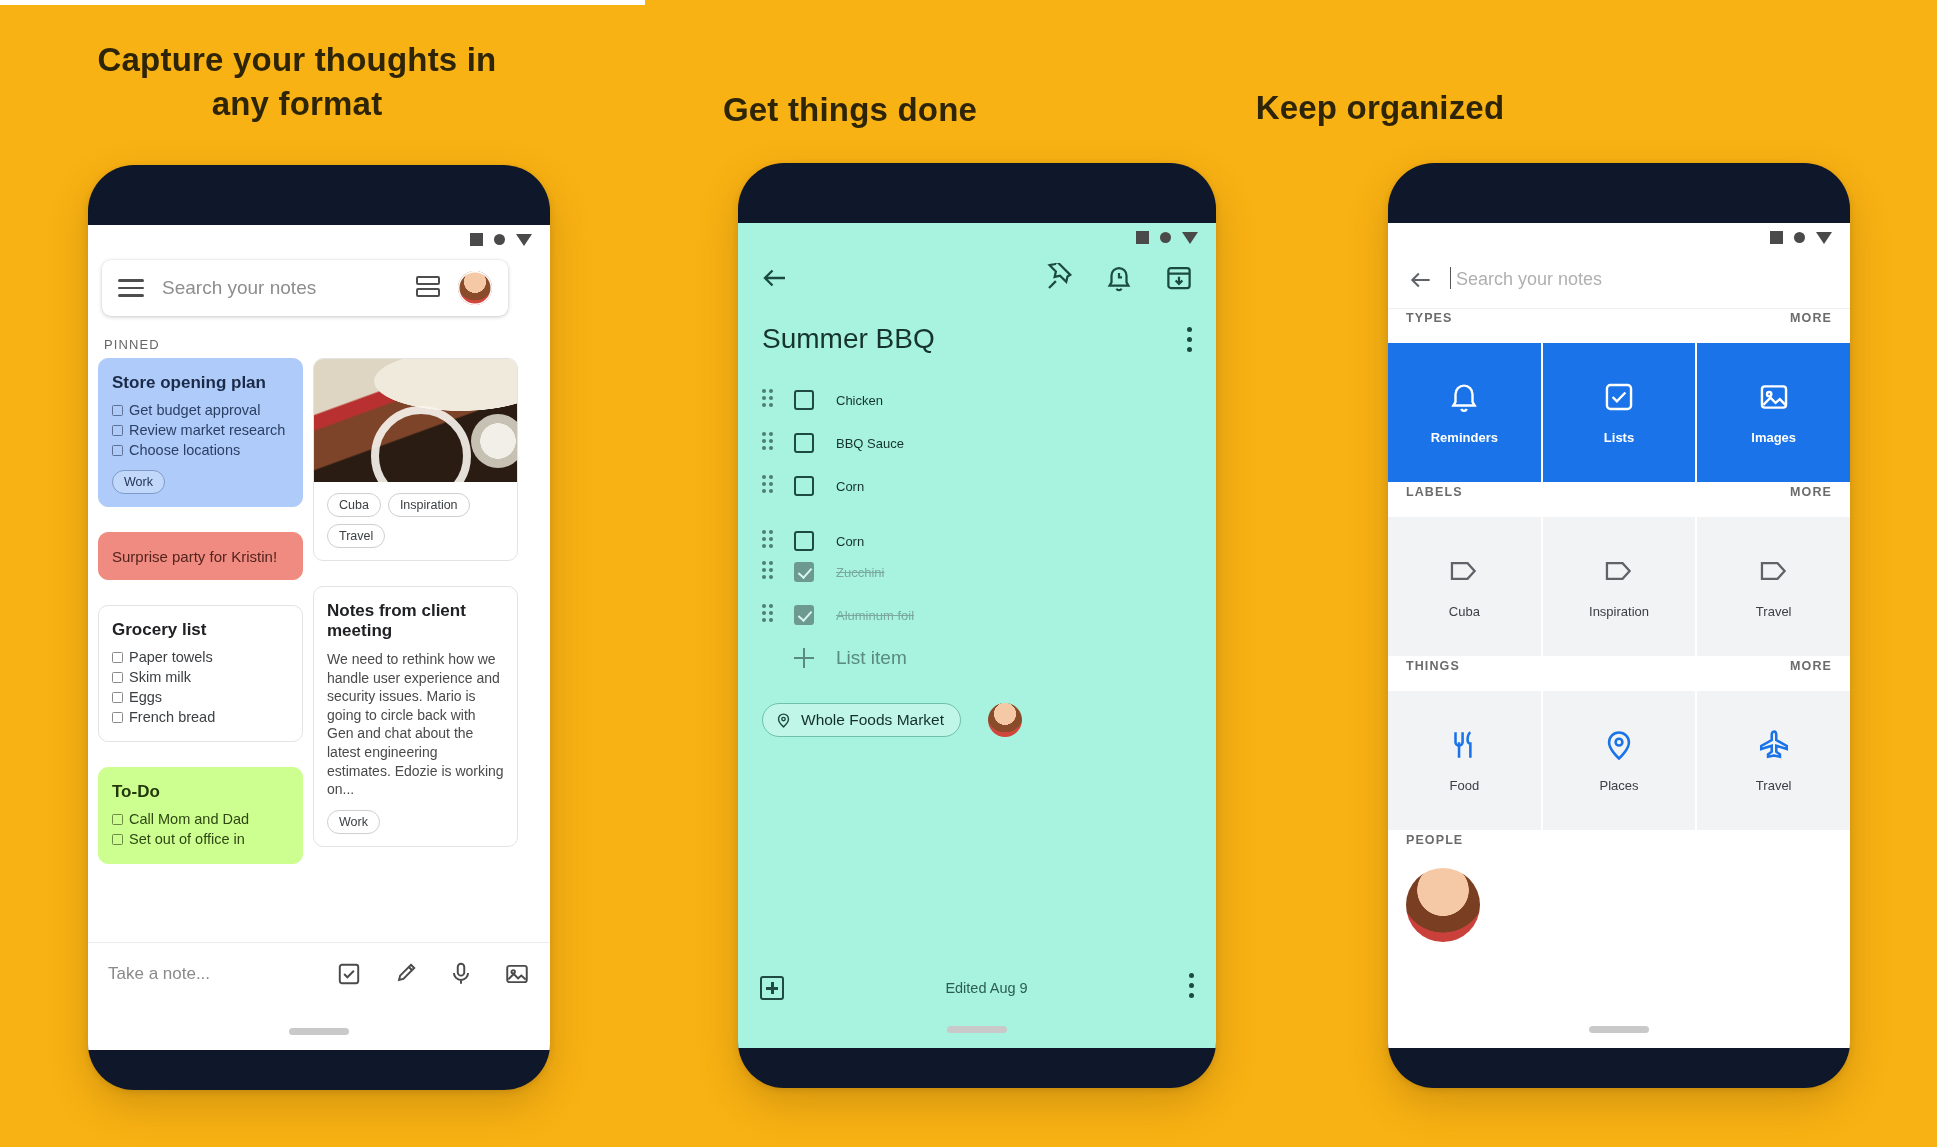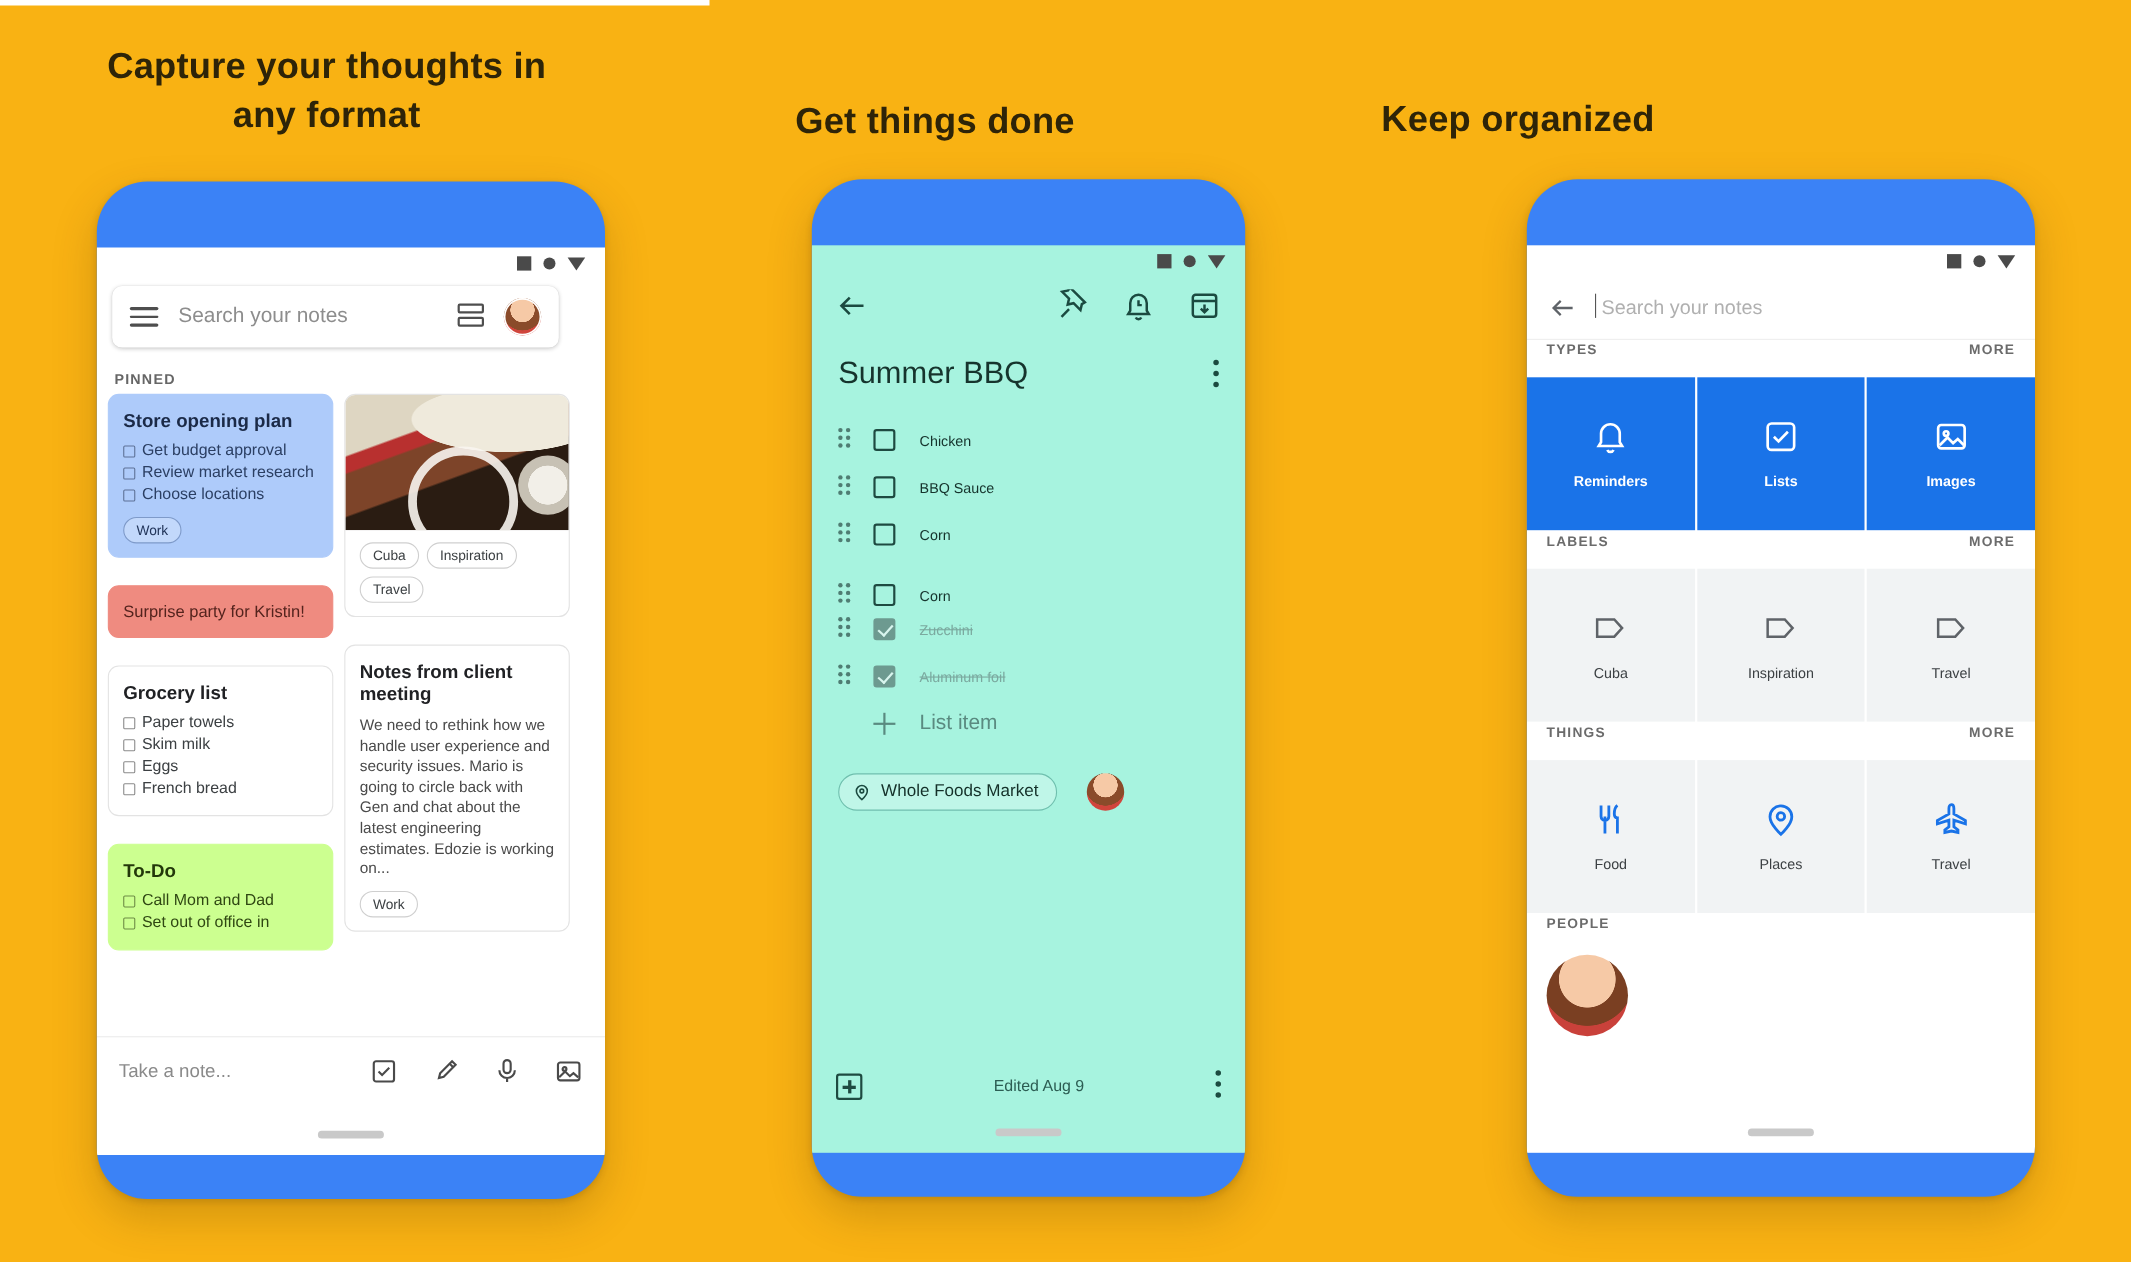--- a/index.html
+++ b/index.html
@@ -21,27 +21,27 @@
     line-height:1.32;
     letter-spacing:.2px;
   }
   #h1{left:72px;top:38px;width:450px;}
   #h2{left:640px;top:88px;width:420px;}
   #h3{left:1170px;top:86px;width:420px;}
 
   
   .phone{
     position:absolute;
-    background:#3b82f6;
+    background:#0f172a;
     border-radius:46px;
     box-shadow:0 16px 40px rgba(80,50,0,.22), 0 2px 6px rgba(80,50,0,.16);
     overflow:hidden;
   }
   #phone1{left:88px;top:165px;width:462px;height:925px;}
-  #phone2{left:738px;top:163px;width:394px;height:925px;}
+  #phone2{left:738px;top:163px;width:478px;height:925px;}
   #phone3{left:1388px;top:163px;width:462px;height:925px;}
 
   .screen{position:absolute;left:0;right:0;background:#fff;overflow:hidden;}
   .gesture-bar{
     position:absolute;bottom:15px;left:50%;transform:translateX(-50%);
     width:60px;height:7px;border-radius:4px;background:#c9c9c9;
   }
 
   
   .statusrow{
@@ -63,21 +63,21 @@
   .hamb i{display:block;height:2.6px;background:#4e4e4e;border-radius:2px;}
   .searchtext{flex:1;color:#8d8d8d;font-size:19px;}
   .viewtoggle{width:24px;height:24px;margin-right:18px;display:flex;flex-direction:column;gap:3px;}
   .viewtoggle i{display:block;height:9px;border:2px solid #4e4e4e;border-radius:2px;box-sizing:border-box;}
   .avatar{
     width:34px;height:34px;border-radius:50%;
     background:radial-gradient(circle at 50% 32%, #f6c9a6 0 38%, #8a4b2a 39% 64%, #d0453c 65% 100%);
     box-shadow:0 0 0 1.5px #fff inset;
   }
   .sectionlabel{
-    position:absolute;font-size:13px;letter-spacing:1.1px;color:#666;font-weight:700;
+    position:absolute;font-size:13px;letter-spacing:1.1px;color:#666;font-weight:400;
   }
   #pinnedlabel{left:16px;top:112px;}
 
   .masonry{position:absolute;left:10px;top:133px;width:420px;display:flex;gap:10px;}
   .col{display:flex;flex-direction:column;gap:25px;width:205px;}
   .note{
     border-radius:10px;border:1px solid #e3e3e3;padding:14px 13px 12px 13px;
     box-sizing:border-box;background:#fff;
   }
   .note h4{margin:0 0 9px 0;font-size:17px;font-weight:700;color:#202124;}

